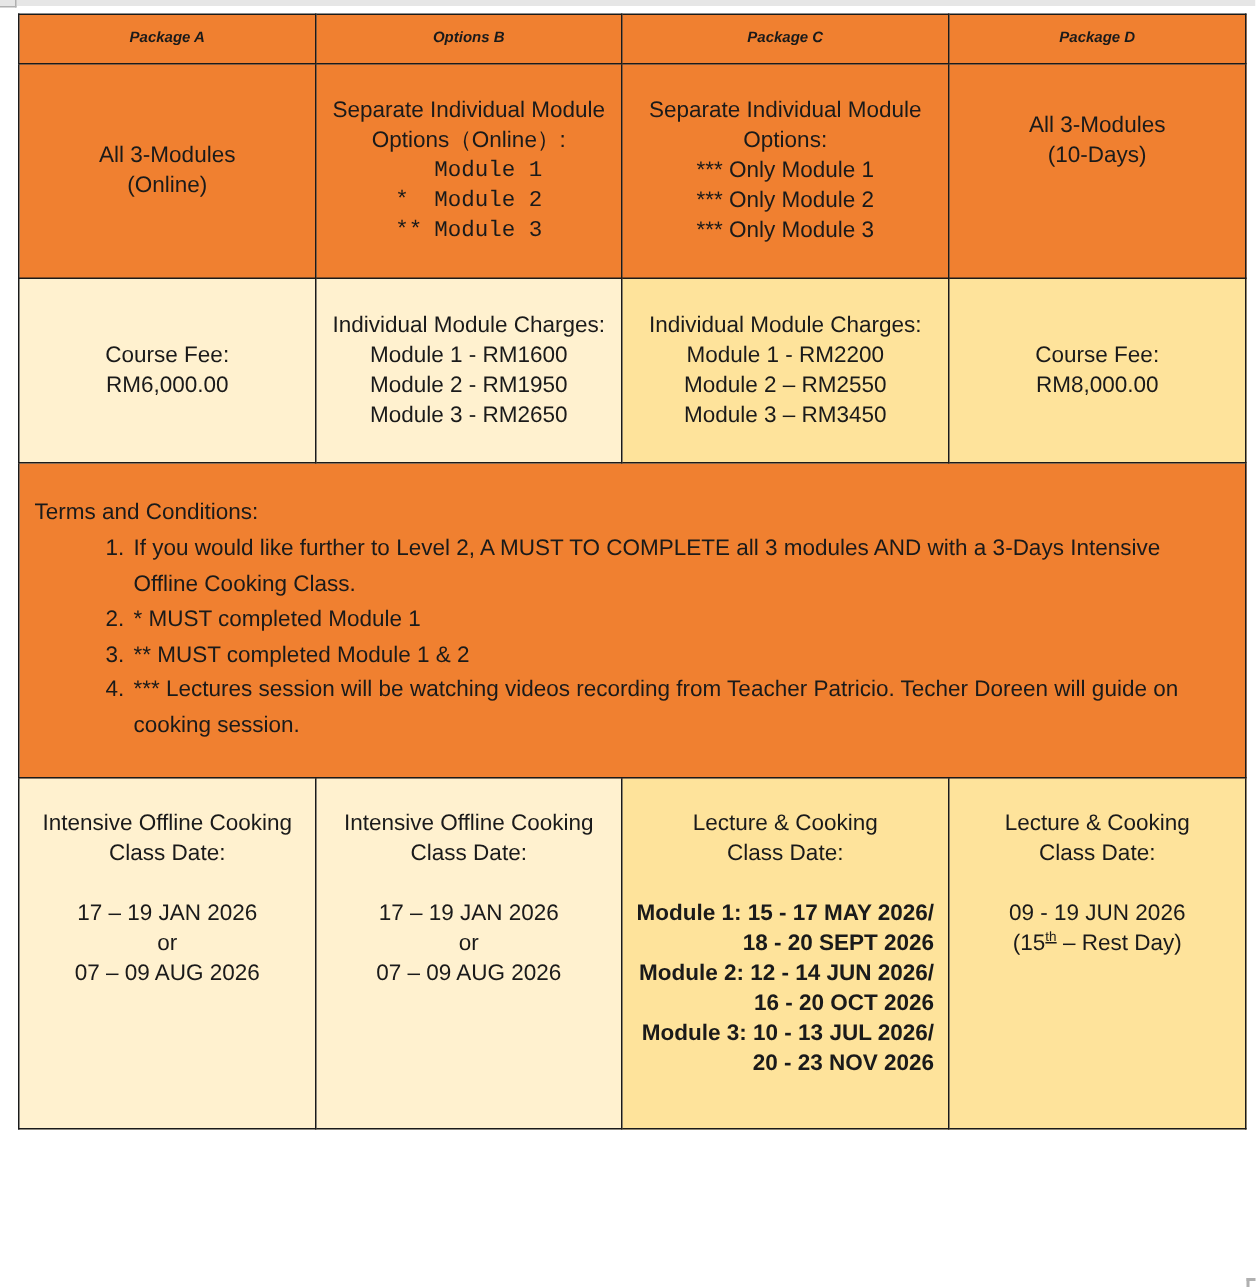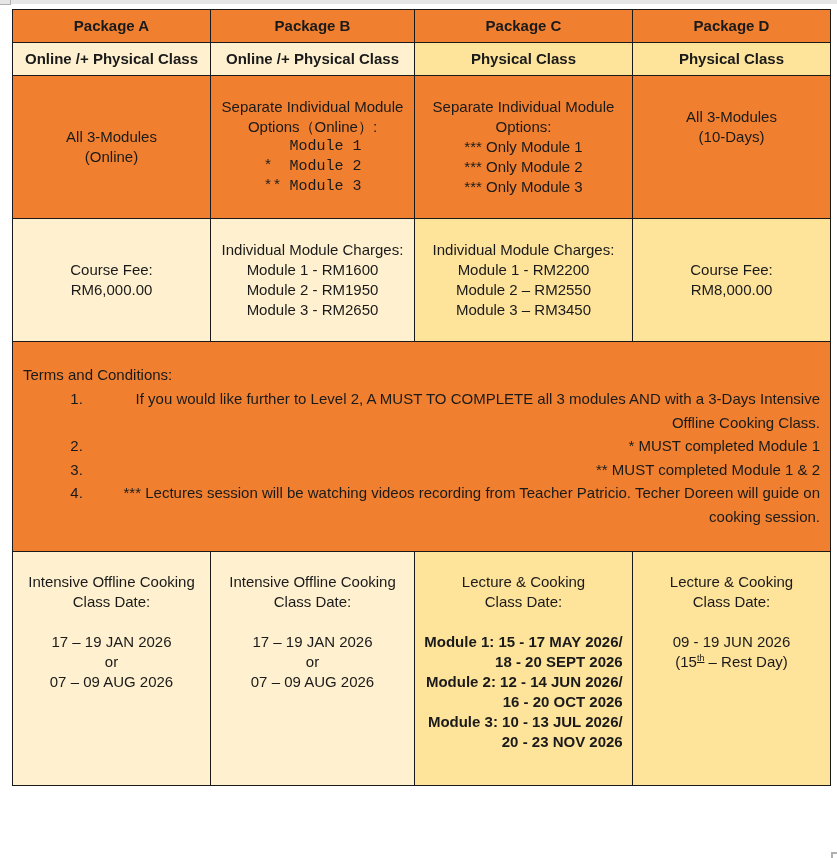--- a/index.html
+++ b/index.html
@@ -16,32 +16,32 @@
       width: 818px;
     }
     td {
       border: 1.5px solid #1a1a1a;
       text-align: center; vertical-align: middle;
       font-size: 15px; line-height: 20px; padding: 0 4px;
     }
     .orange { background: #f08030; }
     .cream { background: #fff1cf; }
     .light { background: #fee39b; }
-    .hdr td { height: 32px; font-weight: bold; font-size: 15px; }
+    .hdr td { height: 32px; font-weight: bold; font-size: 10px; font-style: italic; }
     .sub td { height: 32px; font-weight: bold; font-size: 15px; }
     .opt td { height: 142px; }
     .fee td { height: 122px; }
     .add td { height: 80px; }
     .terms td { height: 209px; text-align: left; vertical-align: middle; padding: 0 10px; }
     .dates td { height: 213px; vertical-align: top; padding-top: 20px; }
     .line { display: block; }
     .gap { display: block; height: 20px; }
     .narrow { font-family: "Liberation Sans Narrow", "Liberation Sans", sans-serif; letter-spacing: -0.4px; }
     .terms-title { display: block; margin-bottom: 2px; }
-    ol { margin: 0; padding-left: 64px; text-align: right; }
+    ol { margin: 0; padding-left: 64px; }
     ol li { line-height: 23.5px; padding-left: 2px; }
     .mod-block { display: inline-block; text-align: left; }
     .star-row { display: block; white-space: nowrap; font-family: Liberation Mono, monospace; }
     .star { display: inline-block; width: 26px; text-align: left; }
     sup { font-size: 9px; line-height: 0; text-decoration: underline; }
     .dates-list { display: inline-block; text-align: right; font-weight: bold; }
     .dates-list .d { display: block; white-space: nowrap; }
   </style>
 </head>
 <body>
@@ -54,31 +54,25 @@
   <colgroup>
     <col style="width:198px">
     <col style="width:204px">
     <col style="width:218px">
     <col style="width:198px">
   </colgroup>
 
   <tbody>
       <tr class="hdr">
     <td class="orange">Package A</td>
-    <td class="orange">Package B</td>
+    <td class="orange">Options B</td>
     <td class="orange">Package C</td>
     <td class="orange">Package D</td>
   </tr>
 
-  <tr class="sub">
-    <td class="cream">Online /+ Physical Class</td>
-    <td class="cream">Online /+ Physical Class</td>
-    <td class="light">Physical Class</td>
-    <td class="light">Physical Class</td>
-  </tr>
 
   <tr class="opt">
     <td class="orange">
       <span class="line">All 3-Modules</span>
       <span class="line">(Online)</span>
     </td>
     <td class="orange">
       <span class="line">Separate Individual Module</span>
       <span class="line">Options（Online）:</span>
       <span class="mod-block">

